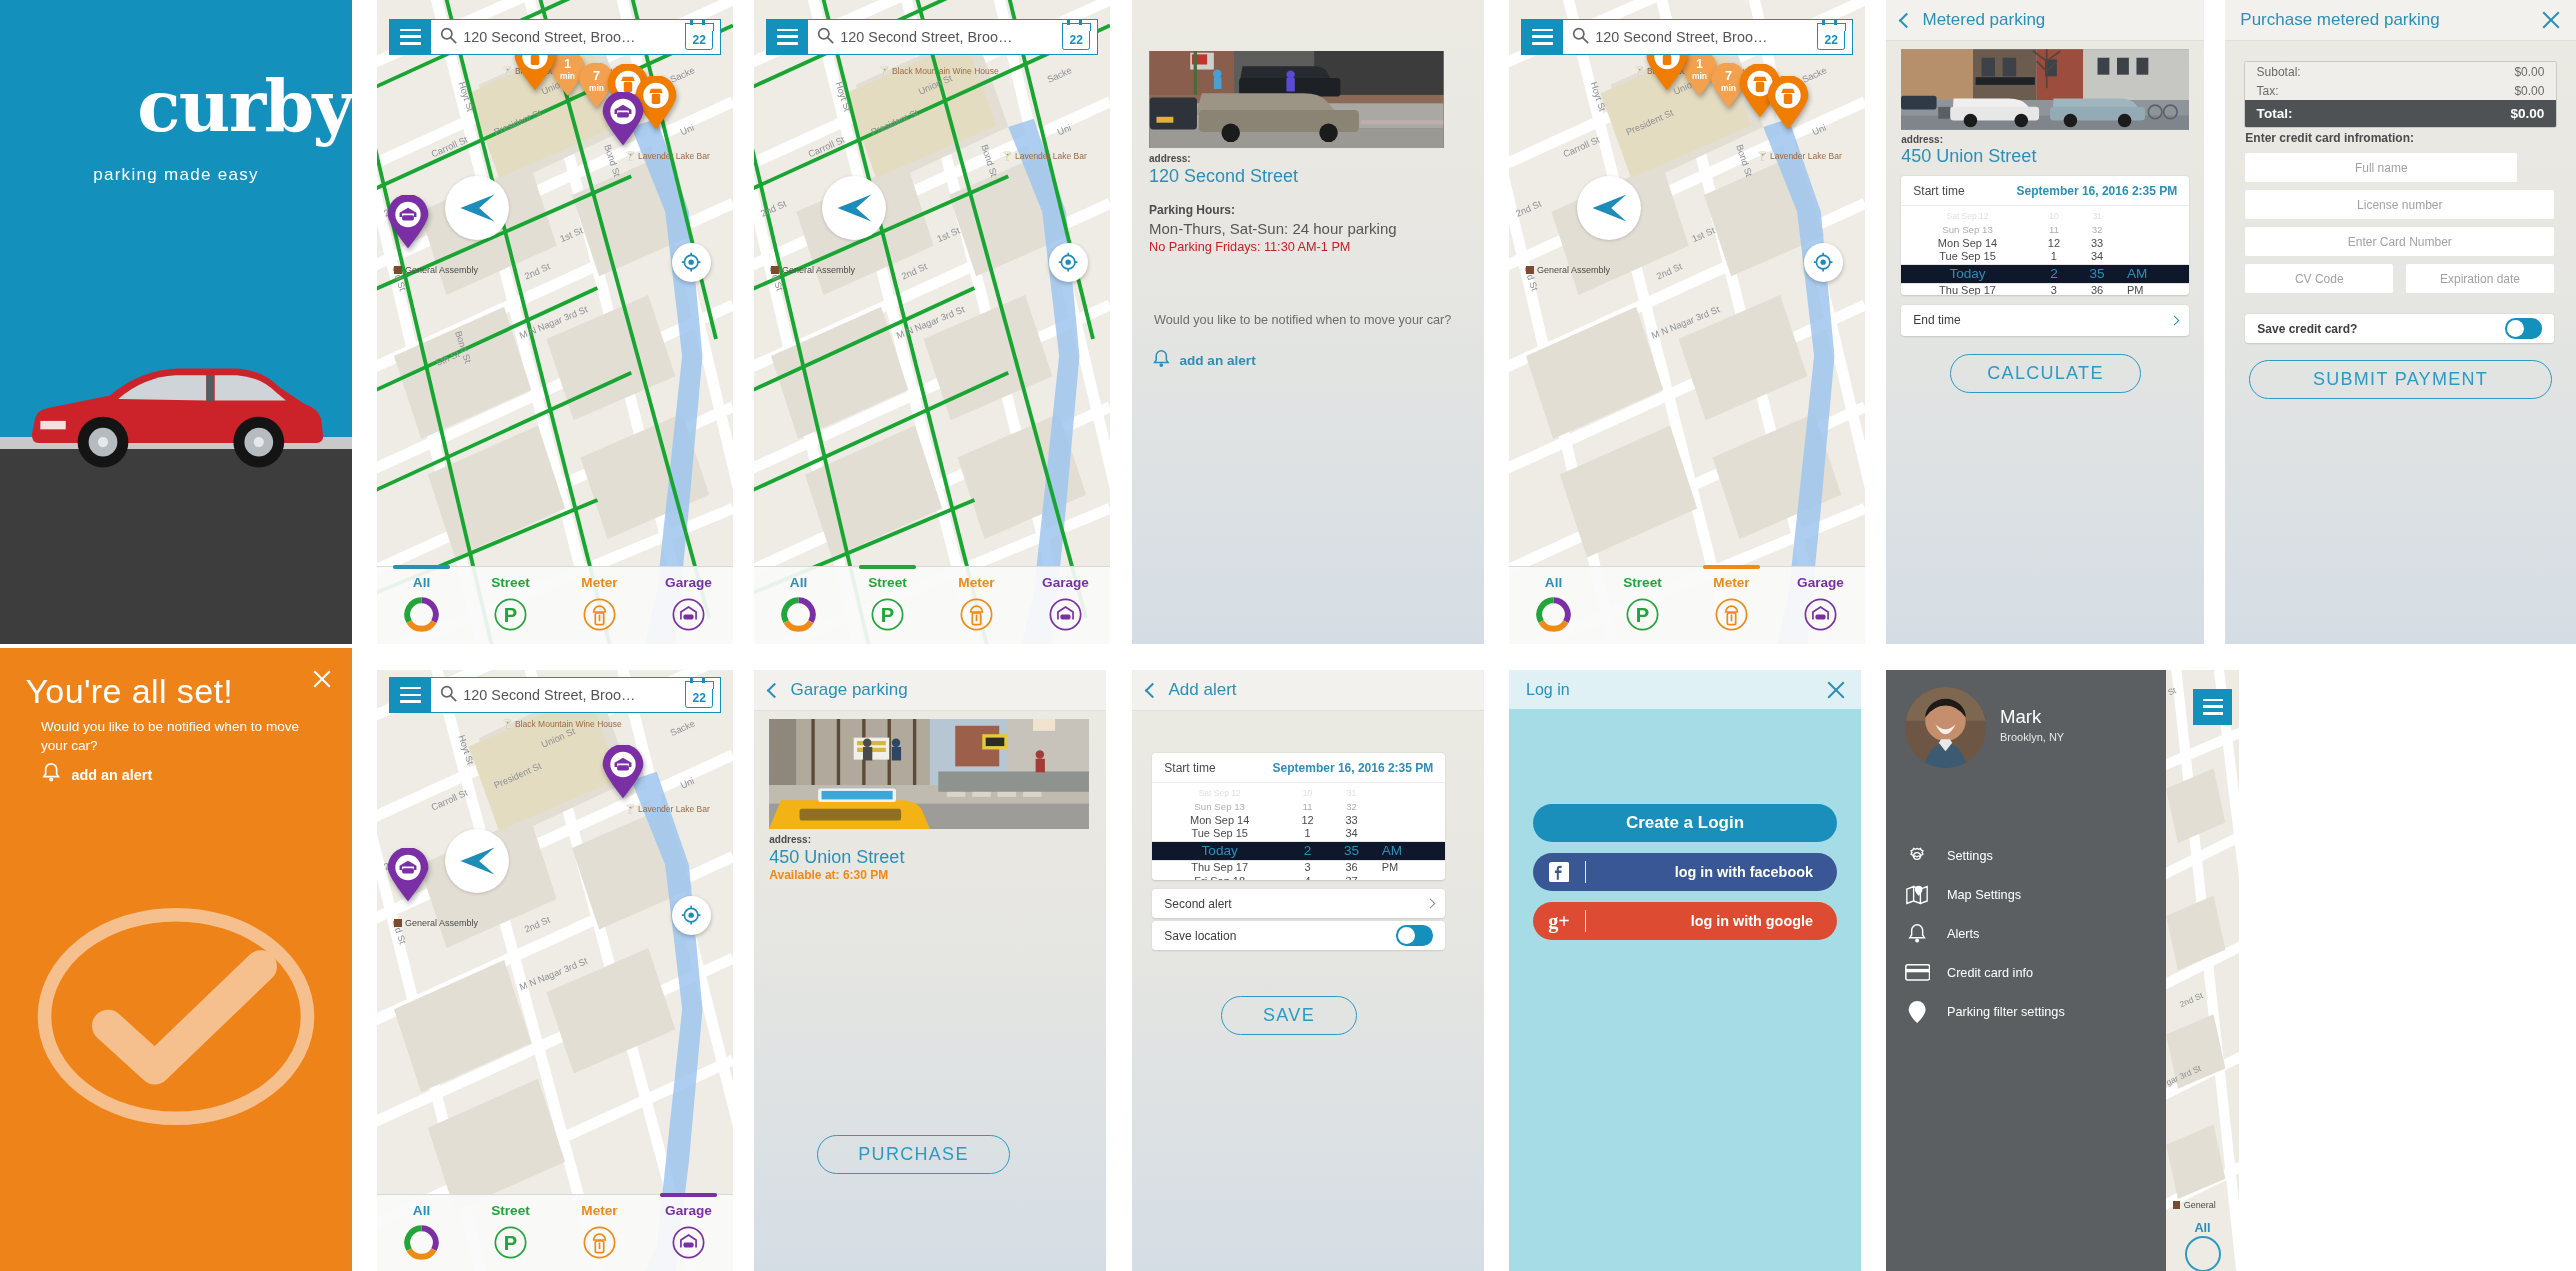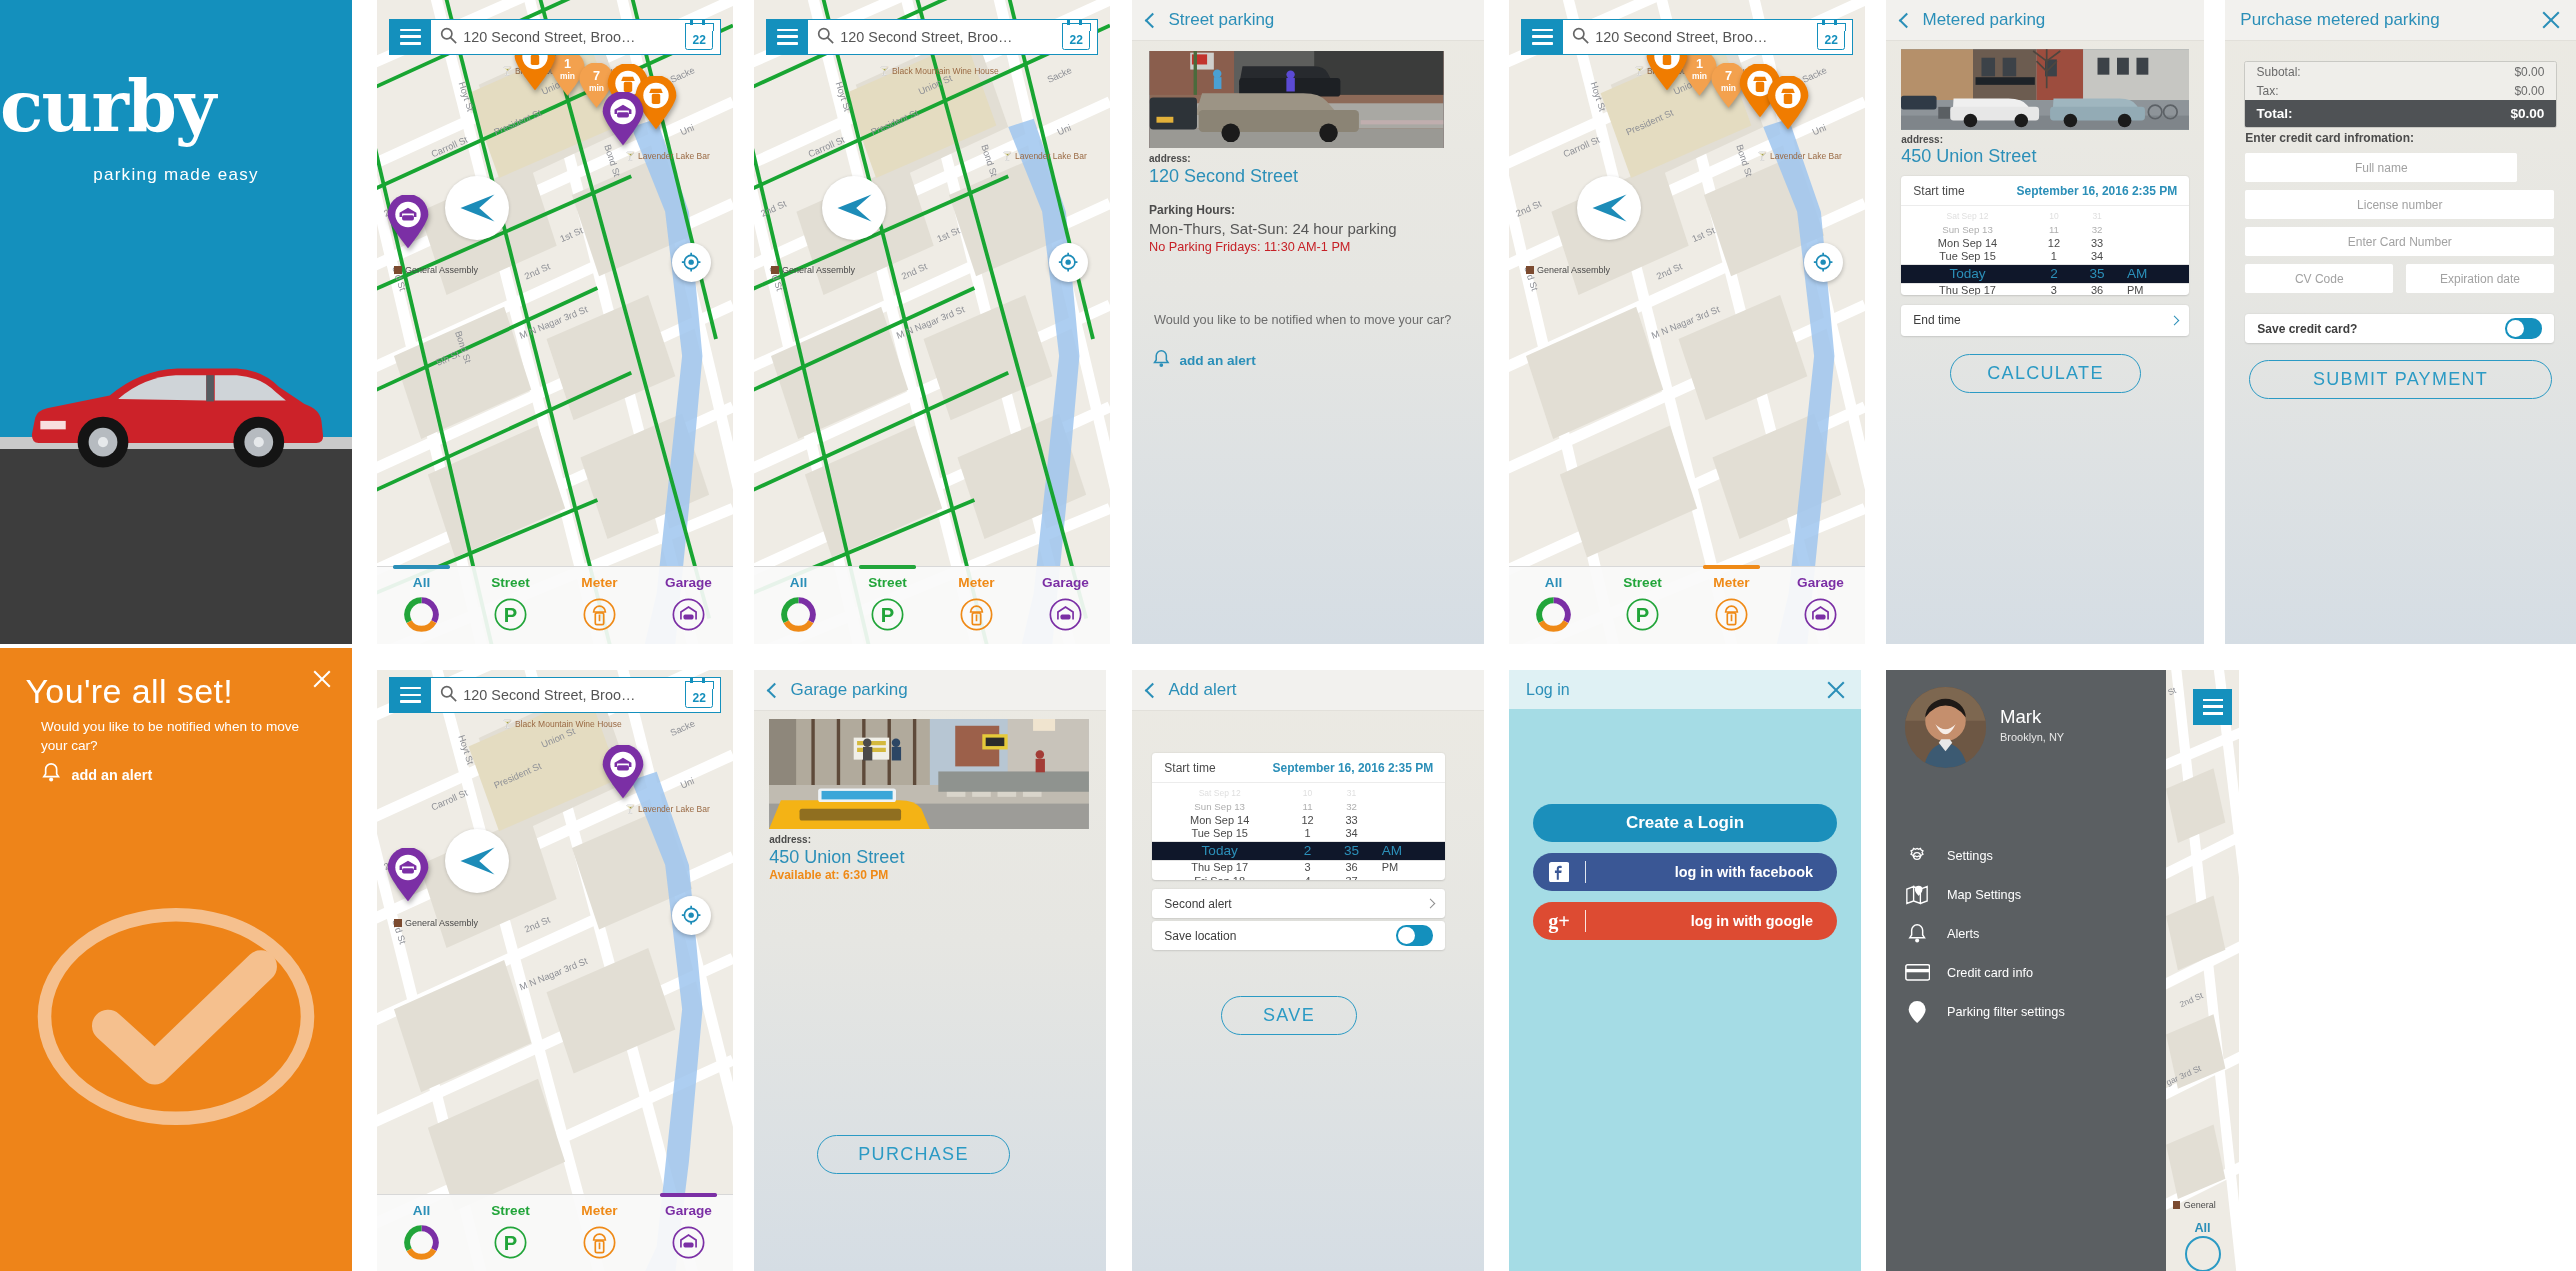--- a/index.html
+++ b/index.html
@@ -2,21 +2,21 @@
 <html style="font-size:13.6px"><head>
 <meta charset="utf-8">
 <style>
   *{box-sizing:border-box;margin:0;padding:0}
   html,body{width:2576px;height:1271px;background:#ffffff;font-family:"Liberation Sans",sans-serif;overflow:hidden}
   .sheet{position:relative;width:2576px;height:1271px;background:#fff}
   .panel{position:absolute;overflow:hidden}
 
   
   .splash{background:#1490bd;left:0;top:0;width:352px;height:644px}
-  .splash .logo{position:absolute;left:0;right:0;top:64px;text-align:left;color:#fff;
+  .splash .logo{position:absolute;left:0;right:0;top:64px;text-align:right;color:#fff;
     font-family:"DejaVu Serif",serif;font-weight:bold;font-size:71px;letter-spacing:-1.7px}
   .splash .tag{position:absolute;left:0;right:0;top:165px;text-align:center;color:#fff;
     font-size:17px;letter-spacing:1.3px;font-weight:300}
   .splash .road{position:absolute;left:0;right:0;bottom:0;height:195px;background:#3d3d3d}
   .splash .curb{position:absolute;left:0;right:0;bottom:195px;height:12px;background:#c9c9c9}
   .splash .car{position:absolute;left:25.4px;bottom:174px;width:305px;height:127px}
 
   
   .mapPanel{background:#edeae3}
   .mapimg{position:absolute;inset:0;background:#eeebe4;overflow:hidden}
@@ -490,24 +490,20 @@
         <span class="ring"><svg width="37" height="37" viewBox="0 0 44 44">
               <circle cx="22" cy="22" r="18" fill="none" stroke="#7b2fa5" stroke-width="2"></circle>
               <path d="M13 28V19l9-6 9 6v9" fill="none" stroke="#7b2fa5" stroke-width="2"></path>
               <rect x="16" y="22" width="12" height="6" rx="2" fill="#7b2fa5"></rect>
             </svg></span>
       </div>
     </div>
   </div>
 
   <div class="panel detail" style="left:1132px;top:0;width:352px;height:644px">
-    <div class="dhead">
-      <span class="chev"></span>
-      <span class="ht">Street parking</span>
-    </div>
     <div class="photo" style="left:17px;top:51px;width:295px;height:97px">
       <svg width="295" height="97" viewBox="0 0 348 115">
         <rect width="348" height="115" fill="#8d6a58"></rect>
         <rect x="0" y="0" width="348" height="52" fill="#8a5e4d"></rect>
         <rect x="100" y="0" width="110" height="50" fill="#5d5e5c"></rect>
         <rect x="195" y="0" width="153" height="52" fill="#3b3c3b"></rect>
         <rect x="0" y="62" width="348" height="30" fill="#a9a8a3"></rect>
         <rect x="0" y="92" width="348" height="23" fill="#9a9994"></rect>
         <rect x="250" y="82" width="98" height="5" fill="#c0aeae"></rect>
         <path d="M110 18 h85 q12 0 16 8 l7 14 h-112z" fill="#272a2e"></path>

